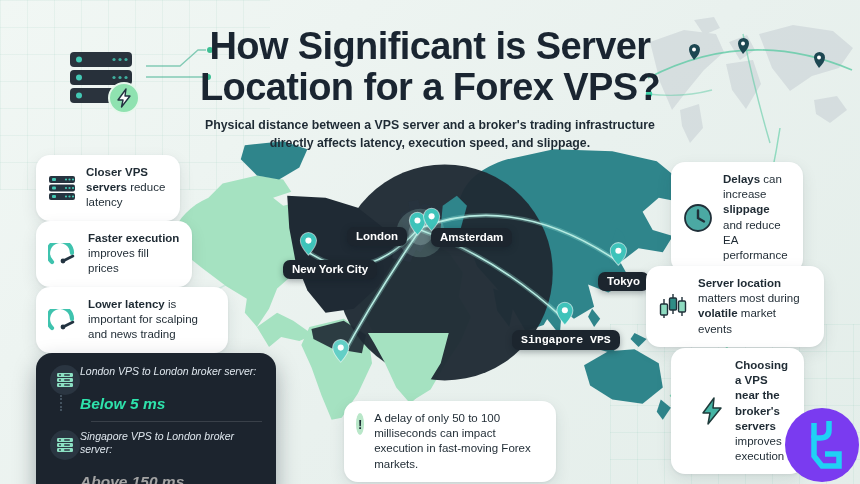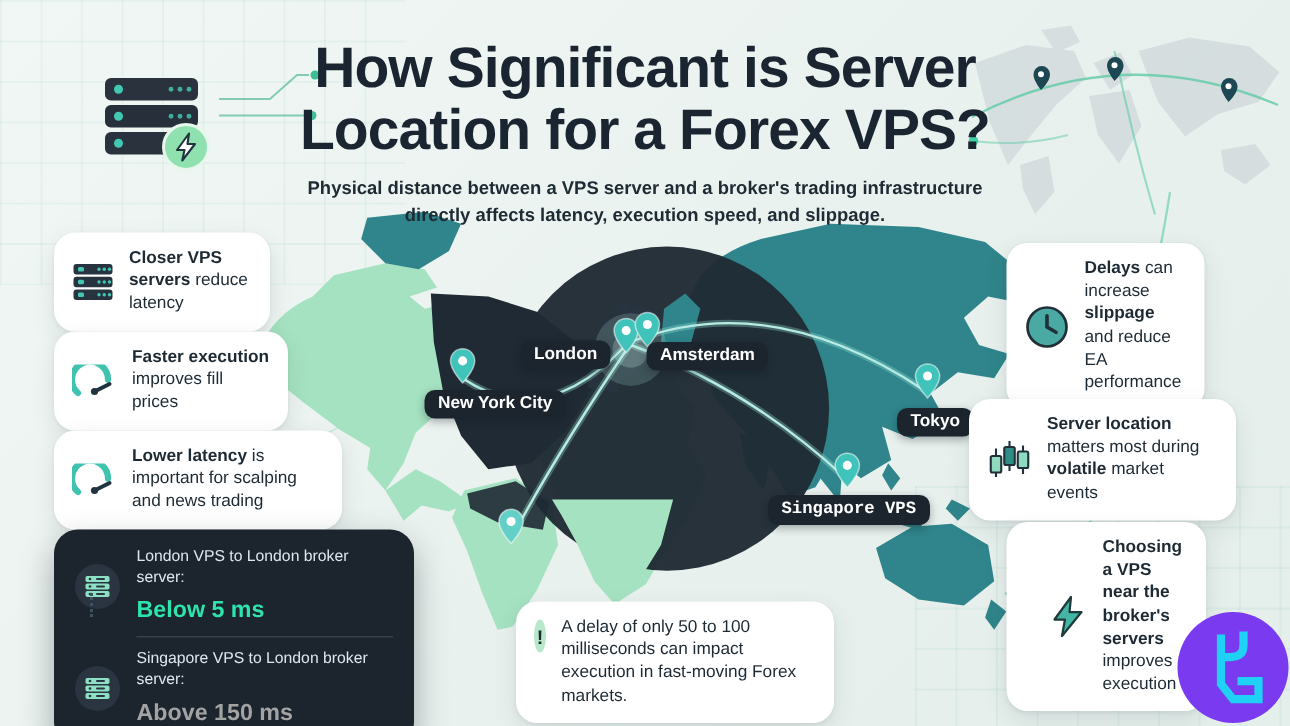--- a/index.html
+++ b/index.html
@@ -28,25 +28,25 @@
 
   
   #card-l1{left:36px;top:155px;width:144px;}
   #card-l2{left:36px;top:221px;width:156px;}
   #card-l3{left:36px;top:287px;width:192px;}
 
   
   #latency-panel{position:absolute;left:36px;top:353px;width:240px;z-index:7;
         background:#1c242e;border-radius:16px;padding:12px 14px;box-sizing:border-box;
         box-shadow:0 10px 22px rgba(20,32,42,.35);}
-  .lat-row{display:flex;align-items:center;gap:11px;position:relative;}
+  .lat-row{display:flex;align-items:flex-start;gap:0;position:relative;font-style:italic;}
   .lat-ic{width:30px;height:30px;border-radius:50%;background:#2a3541;flex:0 0 auto;
           display:flex;align-items:center;justify-content:center;}
   .lat-label{font-size:10.5px;color:#dfe7ee;font-weight:500;line-height:1.3;}
-  .lat-val{font-size:15.5px;font-weight:800;margin-top:6px;}
+  .lat-val{font-size:15.5px;font-weight:800;margin-top:16px;}
   .val-good{color:#2ee3ac;}
   .val-bad{color:#a3a3a3;}
   .lat-div{border-top:1px solid rgba(255,255,255,.13);margin:8px 0 8px 41px;}
   .lat-dots{position:absolute;left:24px;top:42px;height:16px;border-left:2px dotted #43525f;z-index:1;}
 
   
   #card-r1{left:671px;top:162px;width:132px;}
   #card-r2{left:646px;top:266px;width:178px;}
   #card-r3{left:671px;top:348px;width:133px;padding-left:28px;}
 

